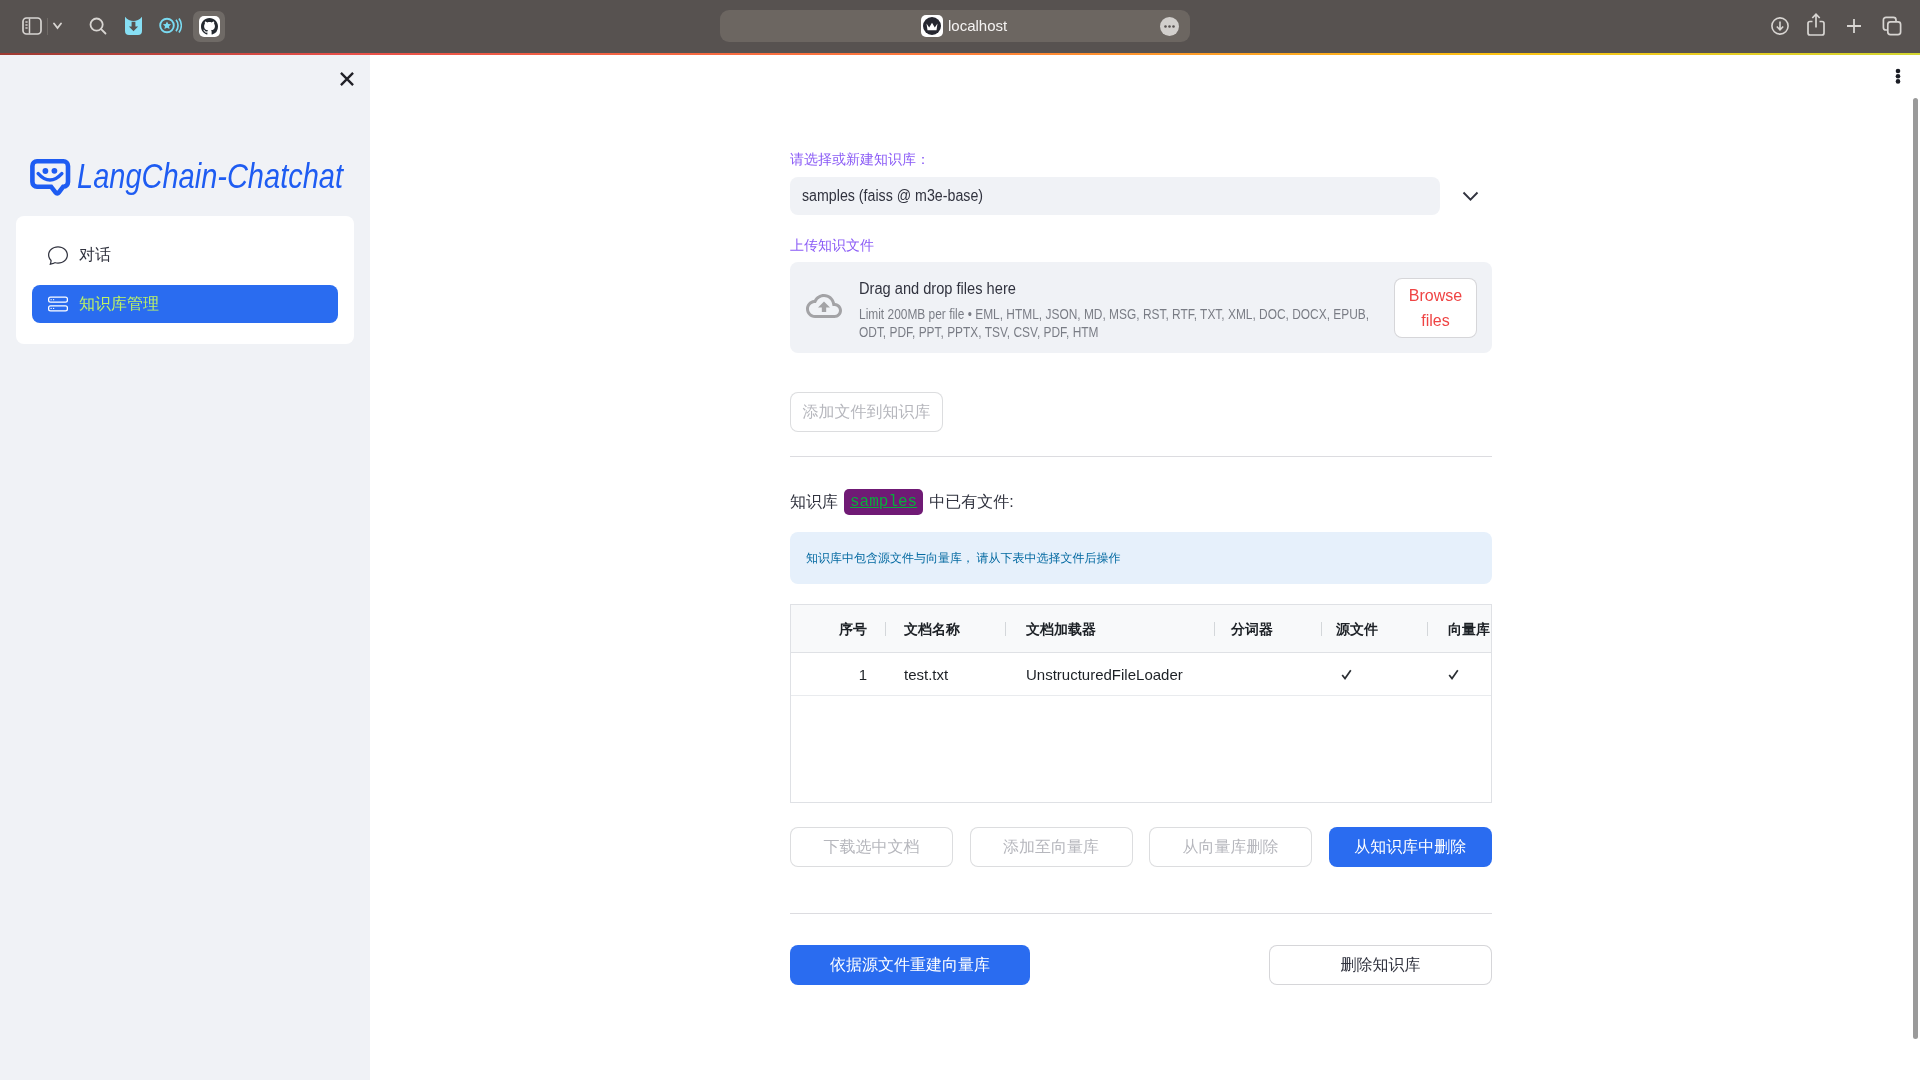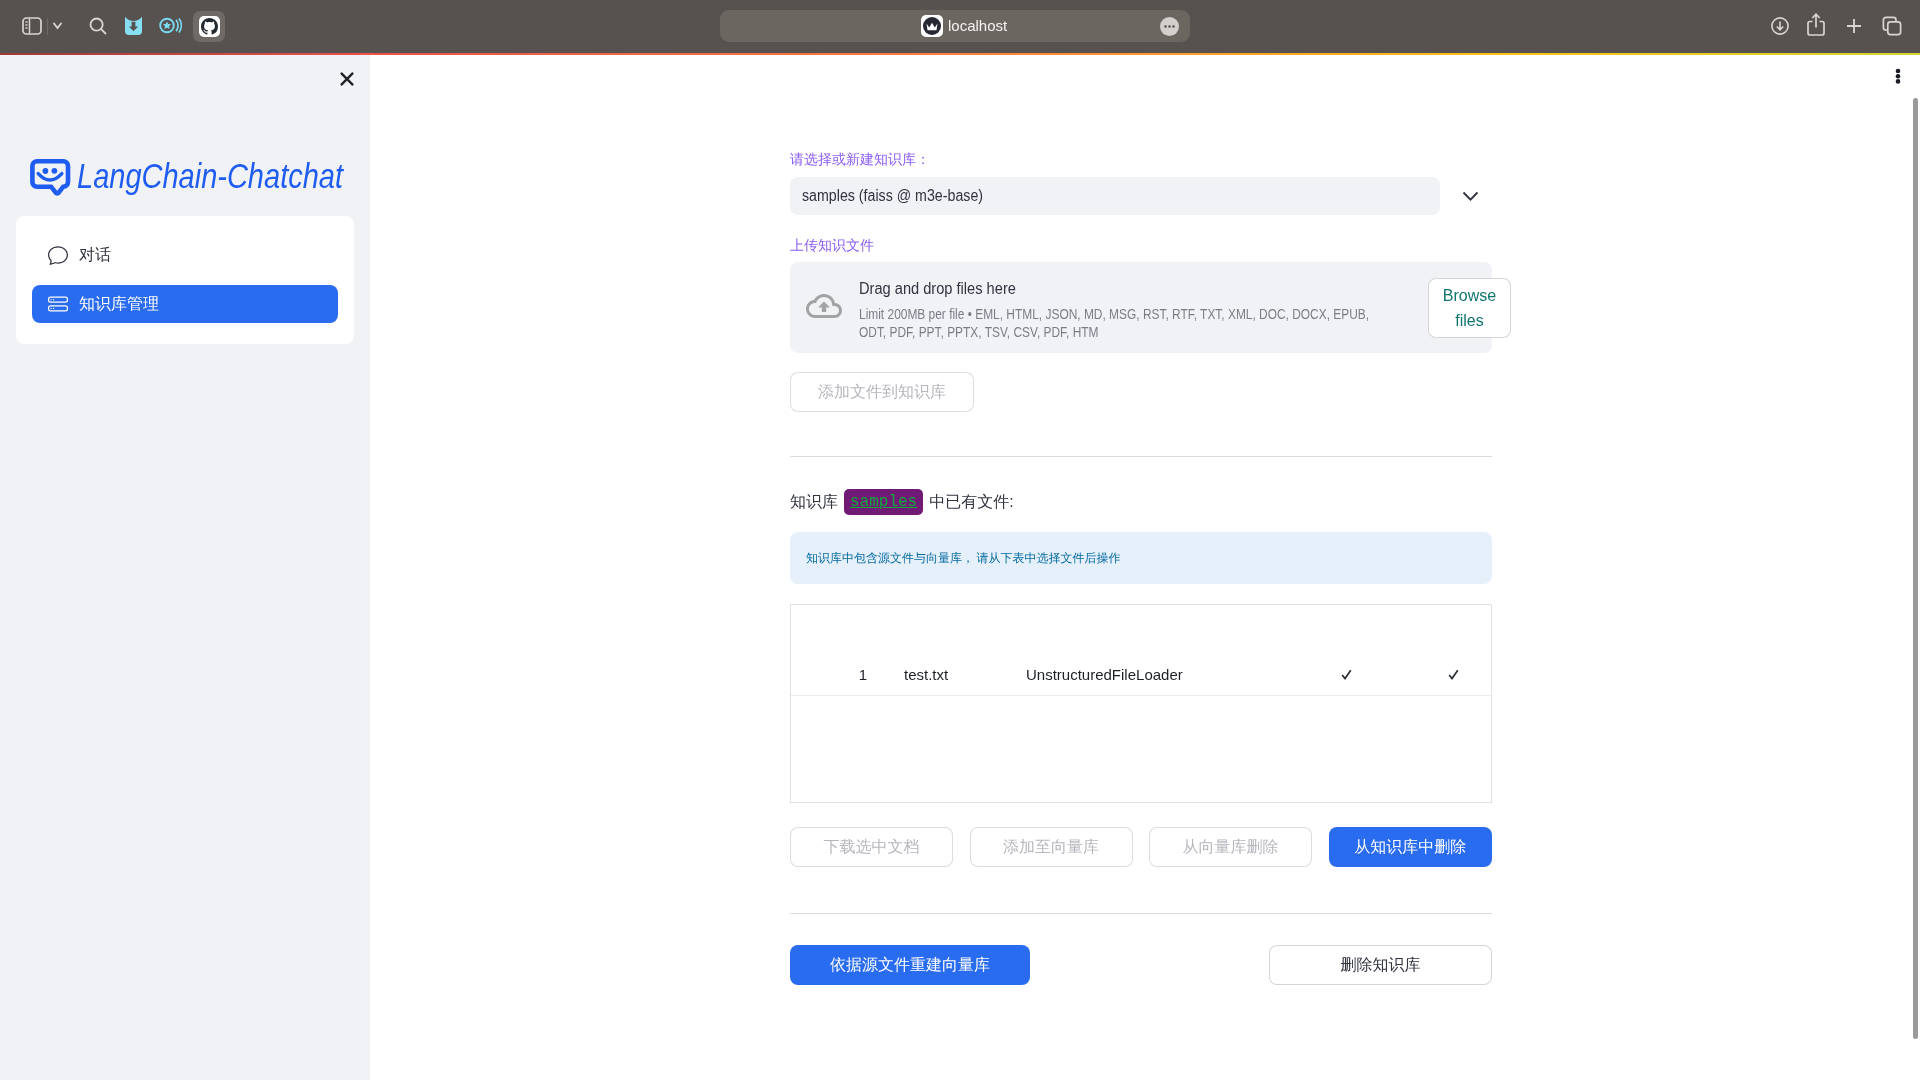--- a/index.html
+++ b/index.html
@@ -27,52 +27,52 @@
   
   #sidebar { position:absolute; left:0; top:55px; width:370px; height:1025px; background:#f0f2f6; }
   #sb-close { position:absolute; left:339px; top:72px; width:14px; height:14px; }
   #menu-card { position:absolute; left:16px; top:216px; width:338px; height:128px;
     background:#fff; border-radius:8px; }
   .nav-item { position:absolute; left:16px; width:306px; height:38px; border-radius:8px;
     display:flex; align-items:center; font-size:16px; color:#31333f; }
   .nav-item .ic { margin-left:16px; width:20px; height:20px; }
   .nav-item .lbl { margin-left:11px; }
   #nav1 { top:20px; }
-  #nav2 { top:69px; background:#2a6cf0; color:#ffffff; }
+  #nav2 { top:69px; background:#2a6cf0; color:#bef264; }
 
   
   #menu3dots { position:absolute; left:1893px; top:66px; width:10px; height:20px; }
   #scrollbar { position:absolute; left:1913px; top:98px; width:5px; height:941px;
     background:#9a9a9a; border-radius:3px; }
 
   .w-label { position:absolute; left:790px; font-size:14px; color:#8b5cf6; }
   #sel-label { top:151px; }
   #selectbox { position:absolute; left:790px; top:177px; width:650px; height:38px;
     background:#f0f2f6; border-radius:8px; }
   #selectbox .val { position:absolute; left:12px; top:0; height:38px; line-height:38px;
     font-size:16px; color:#31333f; transform:scaleX(0.888); transform-origin:0 50%; white-space:nowrap; }
   #up-label { top:237px; }
   #dropzone { position:absolute; left:790px; top:262px; width:702px; height:91px;
     background:#f0f2f6; border-radius:8px; }
   #dz-title { position:absolute; left:69px; top:18px; font-size:16px; color:#31333f;
     transform:scaleX(0.914); transform-origin:0 0; white-space:nowrap; }
   #dz-sub { position:absolute; left:69px; top:44px; font-size:14px; line-height:17.5px;
     color:rgba(49,51,63,0.62); }
   .dzline { white-space:nowrap; transform:scaleX(0.852); transform-origin:0 0; }
-  #browse-btn { position:absolute; left:638px; top:16px; width:83px; height:60px;
+  #browse-btn { position:absolute; left:604px; top:16px; width:83px; height:60px;
     background:#fff; border:1px solid rgba(49,51,63,0.2); border-radius:8px;
-    font-size:16px; color:#0f766e; text-align:center; line-height:25px; padding-top:4px; }
+    font-size:16px; color:#ef4444; text-align:center; line-height:25px; padding-top:4px; }
 
   .btn { position:absolute; height:40px; border-radius:8px; font-size:16px;
     display:flex; align-items:center; justify-content:center; }
   .btn.secondary { background:#fff; border:1px solid rgba(49,51,63,0.2); color:#31333f; }
   .btn.disabled { background:#fff; border:1px solid rgba(49,51,63,0.17); color:#b6b7bd; }
   .btn.primary { background:#2a6cf0; color:#fff; }
 
-  #add-btn { left:790px; top:372px; width:184px; }
+  #add-btn { left:790px; top:392px; width:153px; }
 
   .divider { position:absolute; left:790px; width:702px; height:1px; background:#dcdce0; }
   #div1 { top:456px; }
   #div2 { top:913px; }
 
   #kb-line { position:absolute; left:790px; top:492px; height:20px; font-size:16px;
     color:#31333f; display:flex; align-items:center; }
   #kb-line code { font-family:"Liberation Mono", monospace; font-size:16px; color:#09ab3b;
     background:#701a75; border-radius:5px; padding:4px 6px; margin:0 6px;text-decoration:underline; }
 
@@ -236,20 +236,33 @@
 
 <div id="add-btn" class="btn disabled">添加文件到知识库</div>
 
 <div id="div1" class="divider"></div>
 
 <div id="kb-line">知识库 <code>samples</code> 中已有文件:</div>
 
 <div id="infobox">知识库中包含源文件与向量库， 请从下表中选择文件后操作</div>
 
 <div id="grid">
+  <div id="grid-header">
+    <div class="hcell" style="left:30px; width:46px; text-align:right;">序号</div>
+    <div class="hsep" style="left:94px;"></div>
+    <div class="hcell" style="left:113px;">文档名称</div>
+    <div class="hsep" style="left:214px;"></div>
+    <div class="hcell" style="left:235px;">文档加载器</div>
+    <div class="hsep" style="left:423px;"></div>
+    <div class="hcell" style="left:440px;">分词器</div>
+    <div class="hsep" style="left:530px;"></div>
+    <div class="hcell" style="left:545px;">源文件</div>
+    <div class="hsep" style="left:636px;"></div>
+    <div class="hcell" style="left:657px;">向量库</div>
+  </div>
   <div id="grid-row">
     <div class="rcell" style="left:30px; width:46px; text-align:right;">1</div>
     <div class="rcell" style="left:113px;">test.txt</div>
     <div class="rcell" style="left:235px;">UnstructuredFileLoader</div>
     <svg class="abs" style="left:550px; top:16px;" width="11" height="11" viewBox="0 0 11 11">
       <path d="M1.2 6 L4 9.5 L9.8 1.2" fill="none" stroke="#2a2e33" stroke-width="1.7"></path>
     </svg>
     <svg class="abs" style="left:657px; top:16px;" width="11" height="11" viewBox="0 0 11 11">
       <path d="M1.2 6 L4 9.5 L9.8 1.2" fill="none" stroke="#2a2e33" stroke-width="1.7"></path>
     </svg>

